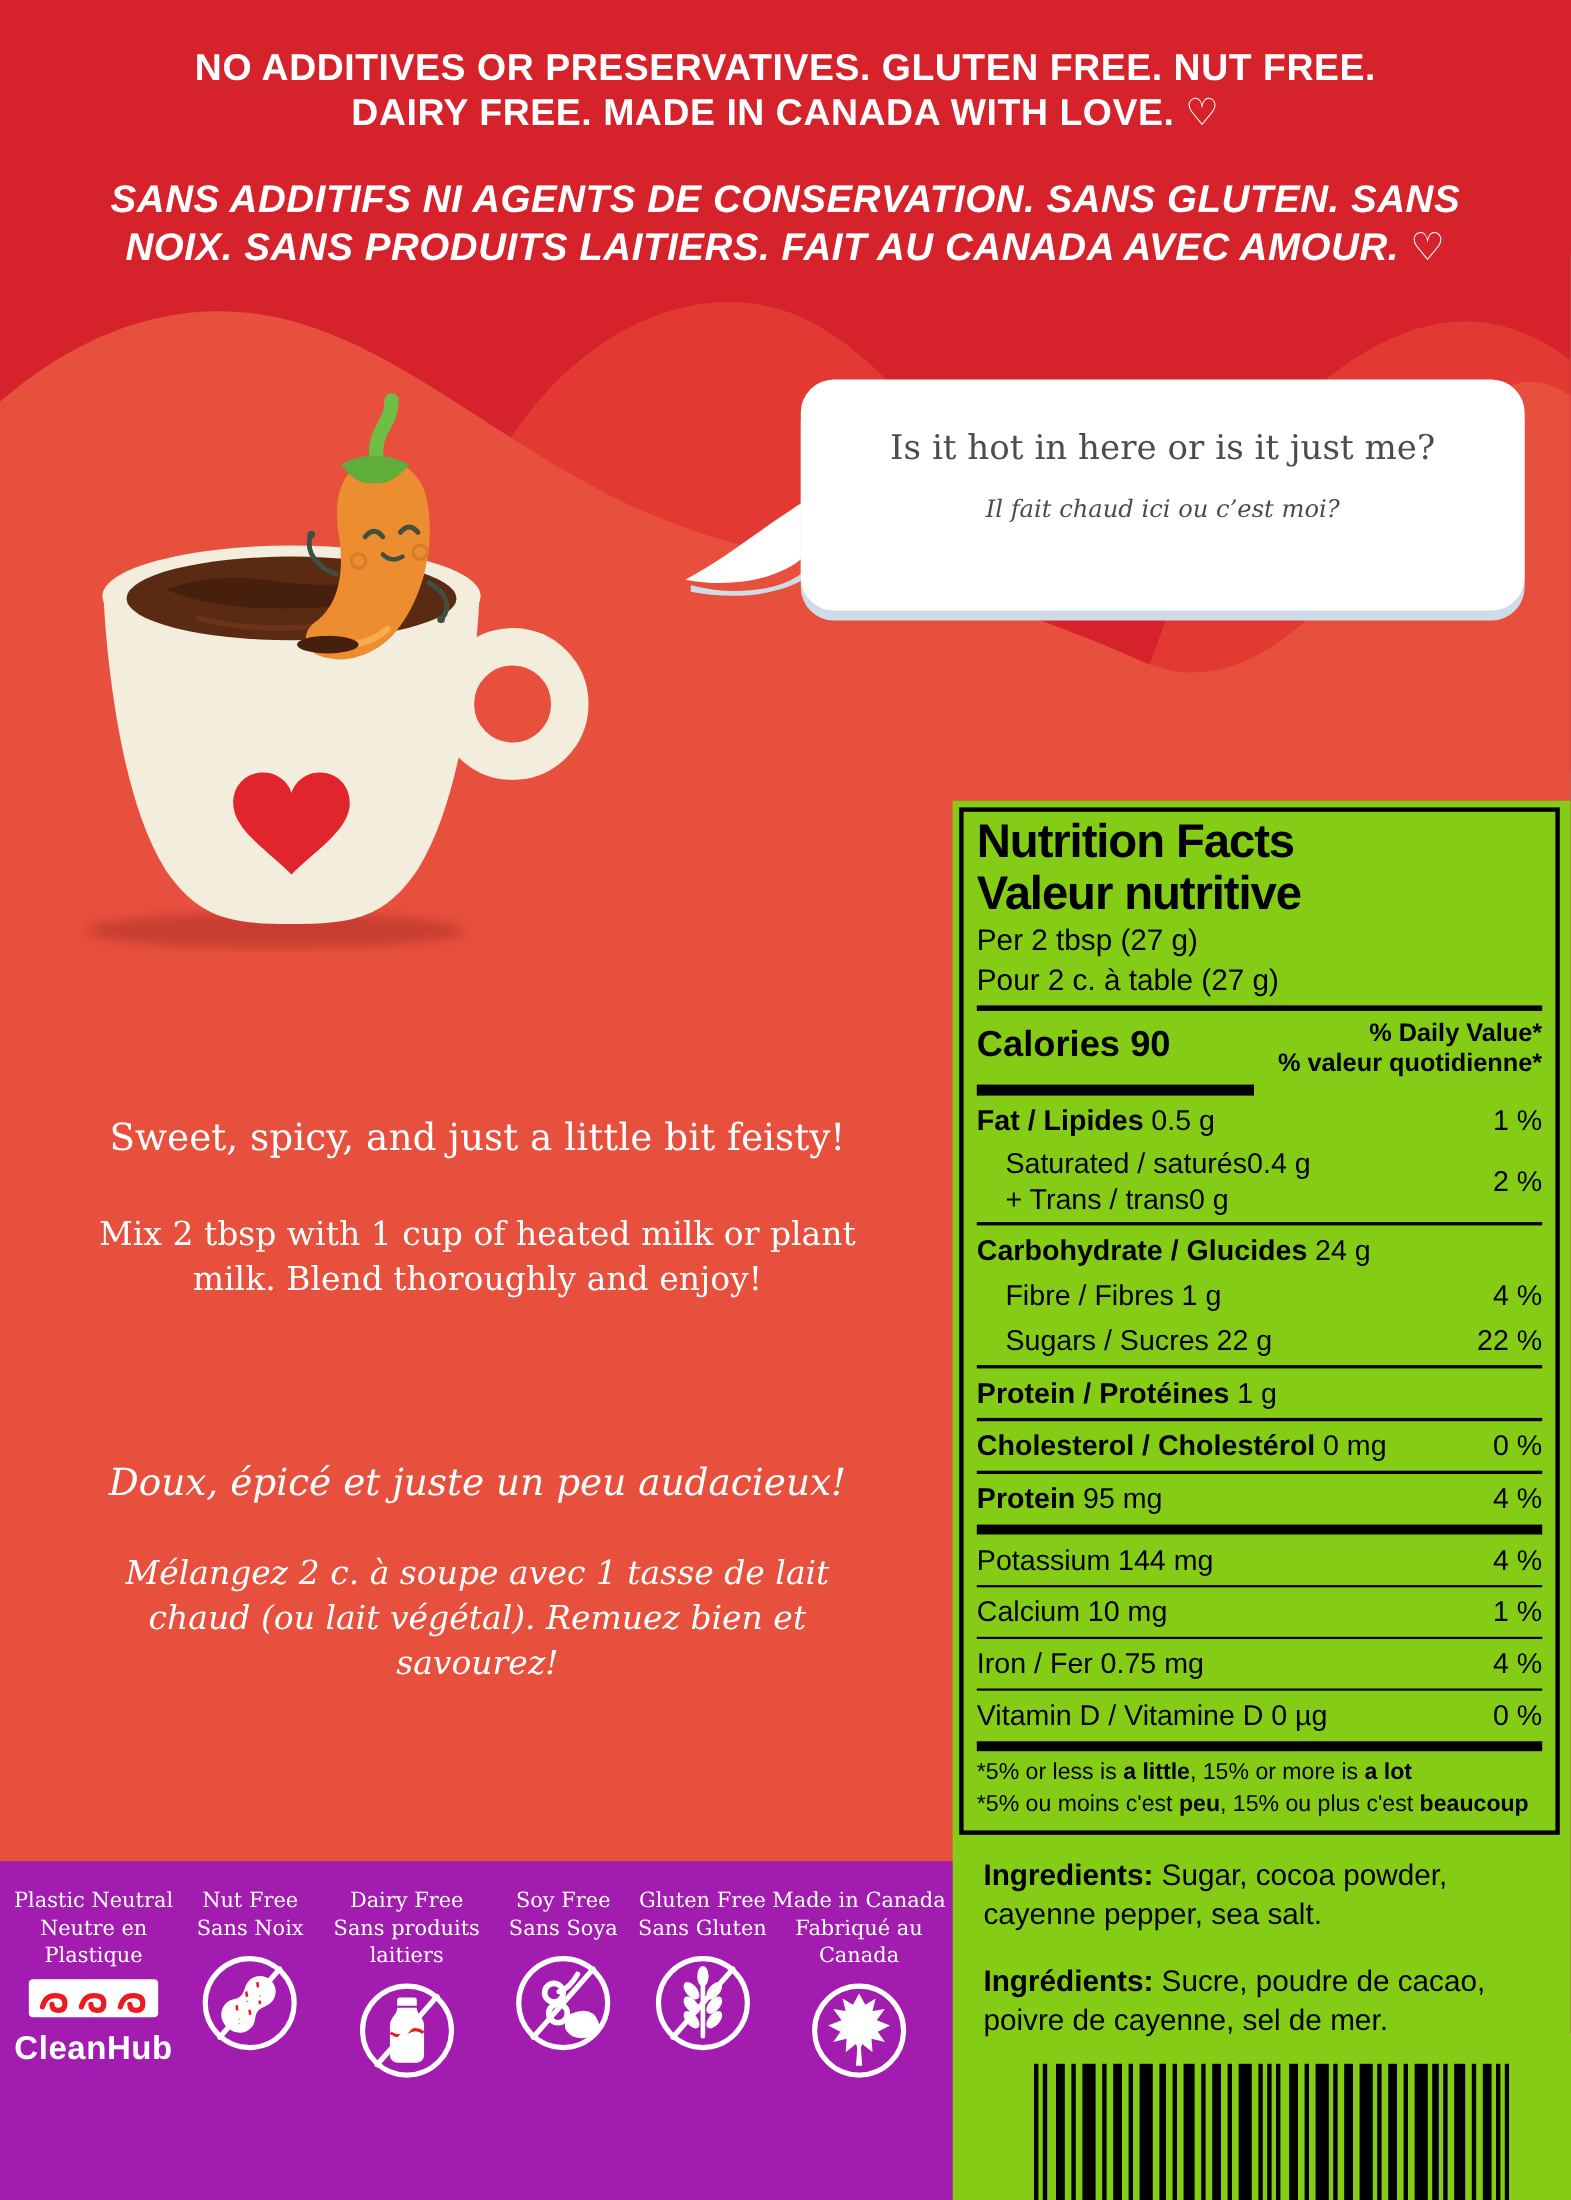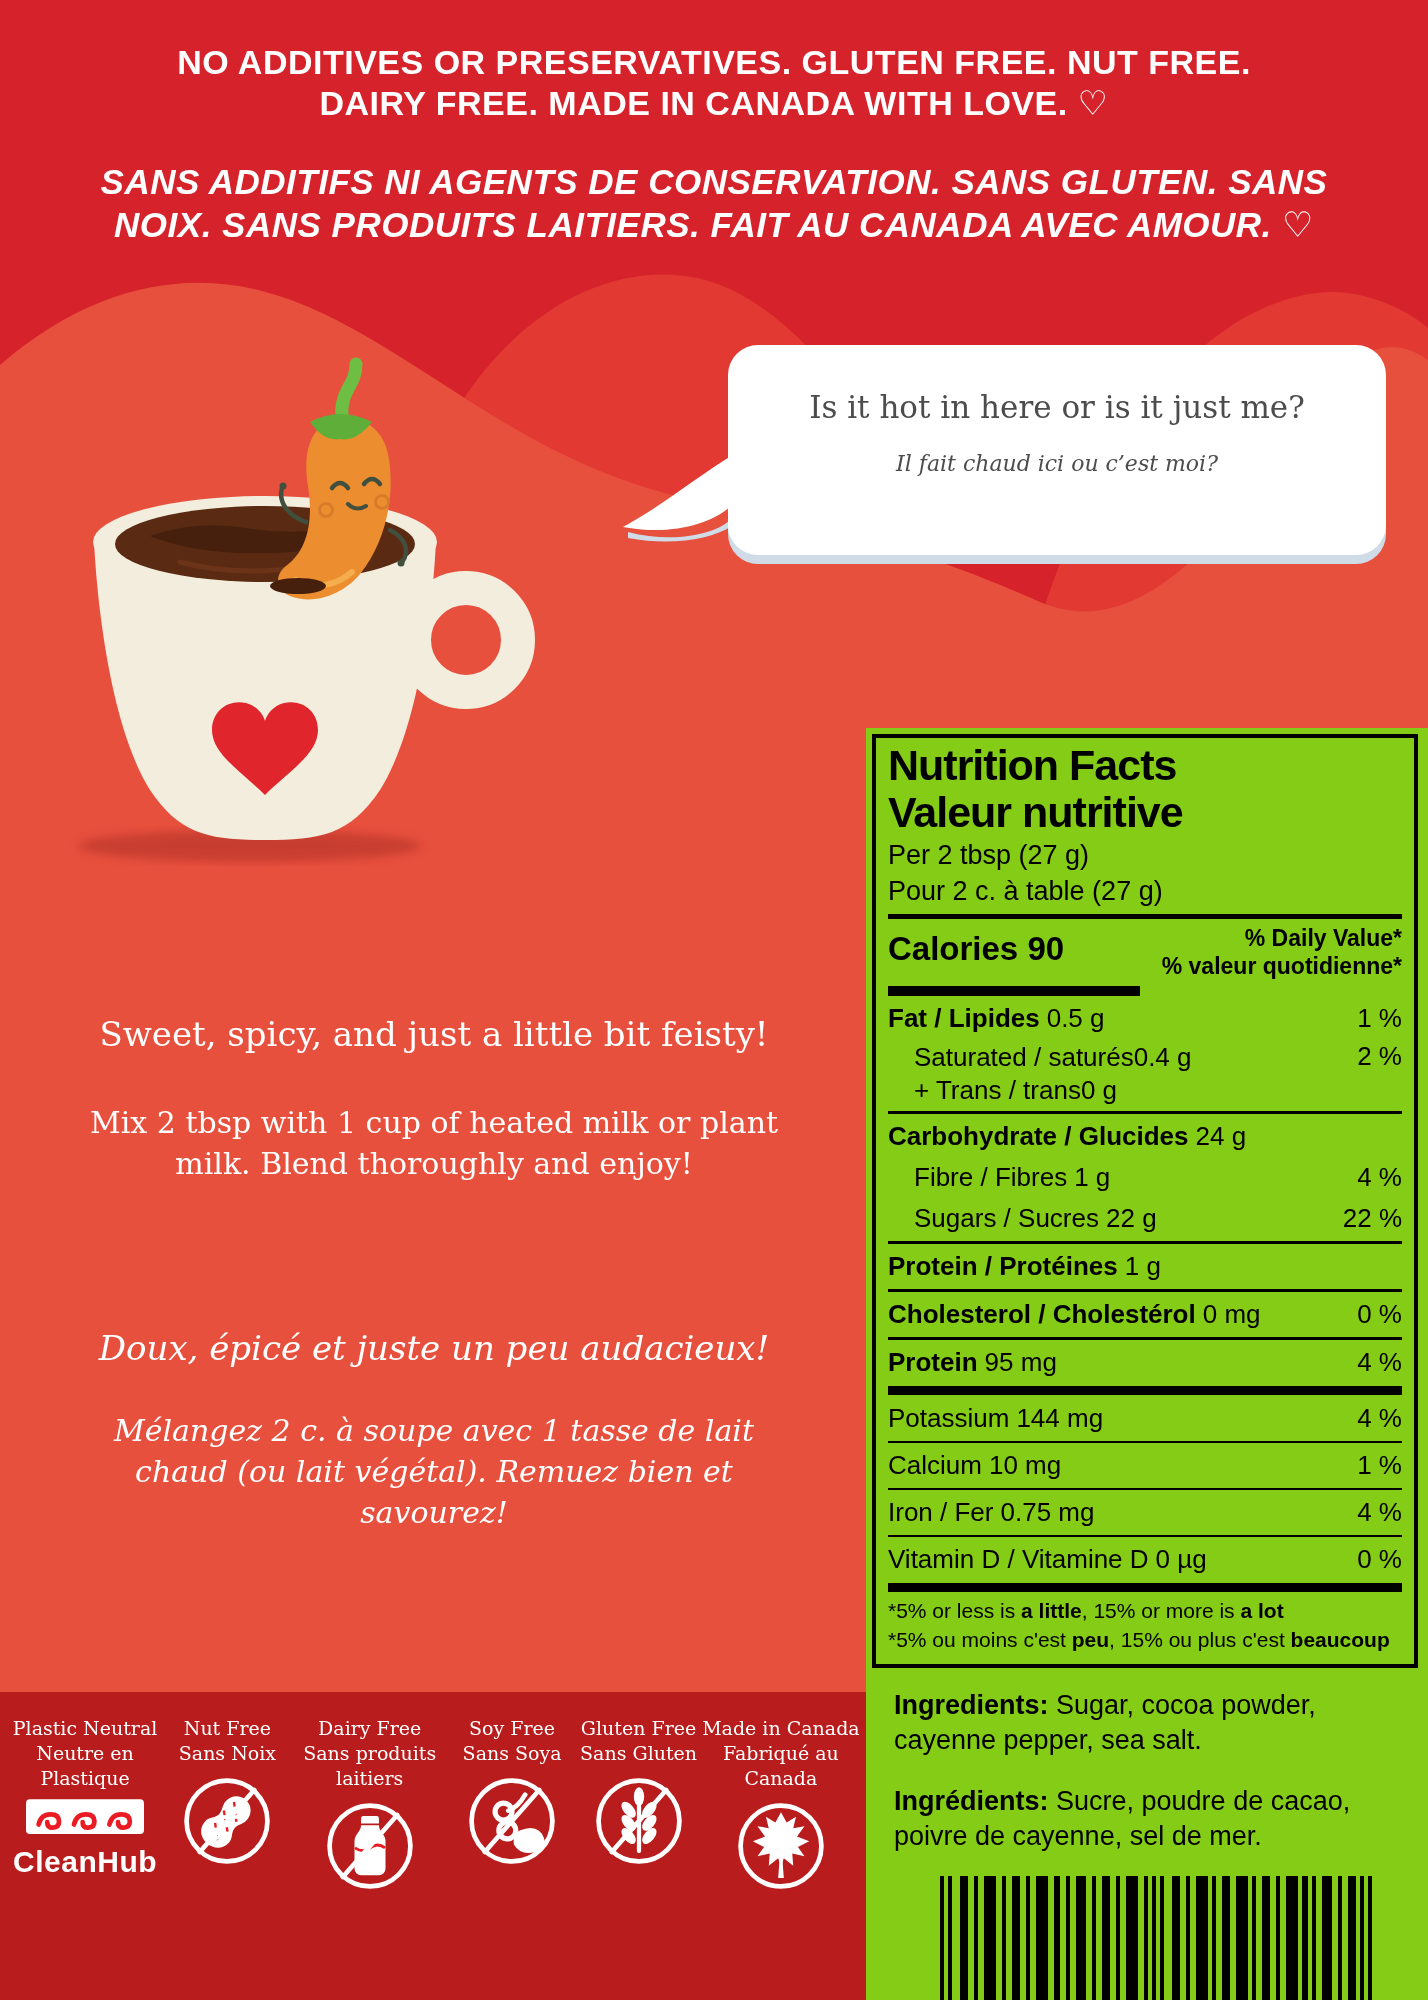--- a/index.html
+++ b/index.html
@@ -48,40 +48,40 @@
   .cal-row{display:flex;justify-content:space-between;align-items:flex-start;margin-top:2px;}
   .cal-label{font-size:33px;font-weight:bold;padding-top:6px;}
   .dv-head{font-size:23px;font-weight:bold;text-align:right;line-height:28px;}
   .cal-bar{width:252px;height:10px;background:#000;margin:6px 0 2px 0;}
   .nrow{display:flex;justify-content:space-between;align-items:baseline;font-size:26px;padding:5px 0;}
   .nrow .lbl{font-weight:bold;}
   .nrow.plain .lbl{font-weight:normal;}
   .nrow .amt{margin-left:7px;}
   .nrow .left{flex:1;}
   .nrow .dv{white-space:nowrap;}
-  .subgrp{display:flex;justify-content:space-between;align-items:flex-start;padding:2px 0;}
+  .subgrp{display:flex;justify-content:space-between;align-items:center;padding:2px 0;}
   .subgrp .lines div{font-size:26px;line-height:33px;padding-left:26px;}
   .sub{padding-left:26px;}
   .fn{font-size:21px;line-height:29px;margin-top:4px;}
 
   
   .ing{margin:20px 18px 0 28px;font-size:27px;line-height:35px;color:#000;}
   .ing b{font-weight:bold;}
   .ing.fr{margin-top:26px;}
 
   
   .barcode{position:relative;margin:22px 0 0 40px;width:480px;height:210px;}
   .bars{position:absolute;left:34px;top:0;}
   .bc-digits{position:absolute;left:0;top:118px;width:480px;display:flex;align-items:flex-end;
              font-size:40px;color:#000;}
   .bc-digits .g{flex:1;text-align:center;letter-spacing:12px;}
   .bc-digits .outer{width:30px;text-align:center;letter-spacing:0;}
 
   
-  .bottom-band{position:absolute;left:0;top:1692px;width:866px;height:308px;background:#b91c1c;z-index:6;}
+  .bottom-band{position:absolute;left:0;top:1692px;width:866px;height:308px;background:#a21caf;z-index:6;}
   .badges{display:flex;padding:24px 6px 0 6px;}
   .badge{flex:1;text-align:center;color:#fff;}
   .badge.wide{flex:1.25;}
   .badge-label{font-family:"DejaVu Serif","Liberation Serif",serif;font-size:19px;line-height:25px;}
   .badge svg{margin-top:8px;}
   .cleanhub-text{font-size:30px;font-weight:bold;letter-spacing:.5px;margin-top:2px;color:#fff;}
 </style>
 </head>
 <body>
 

